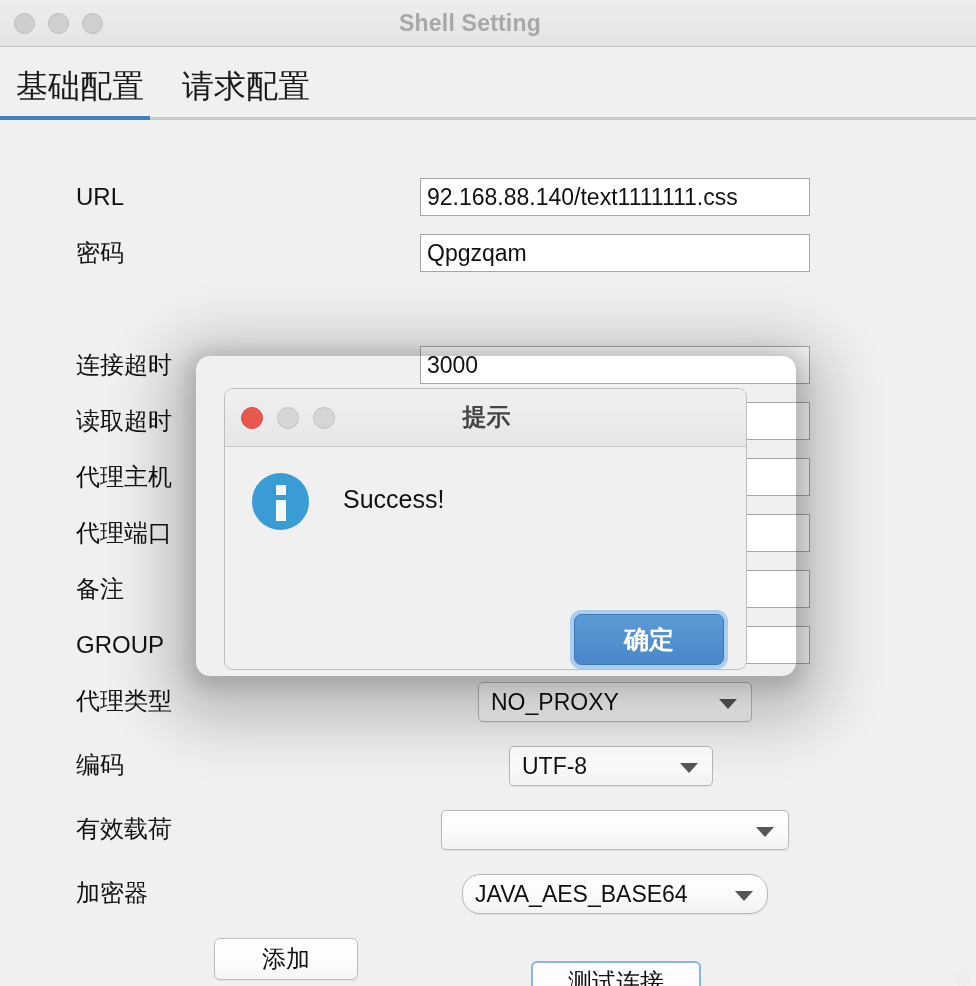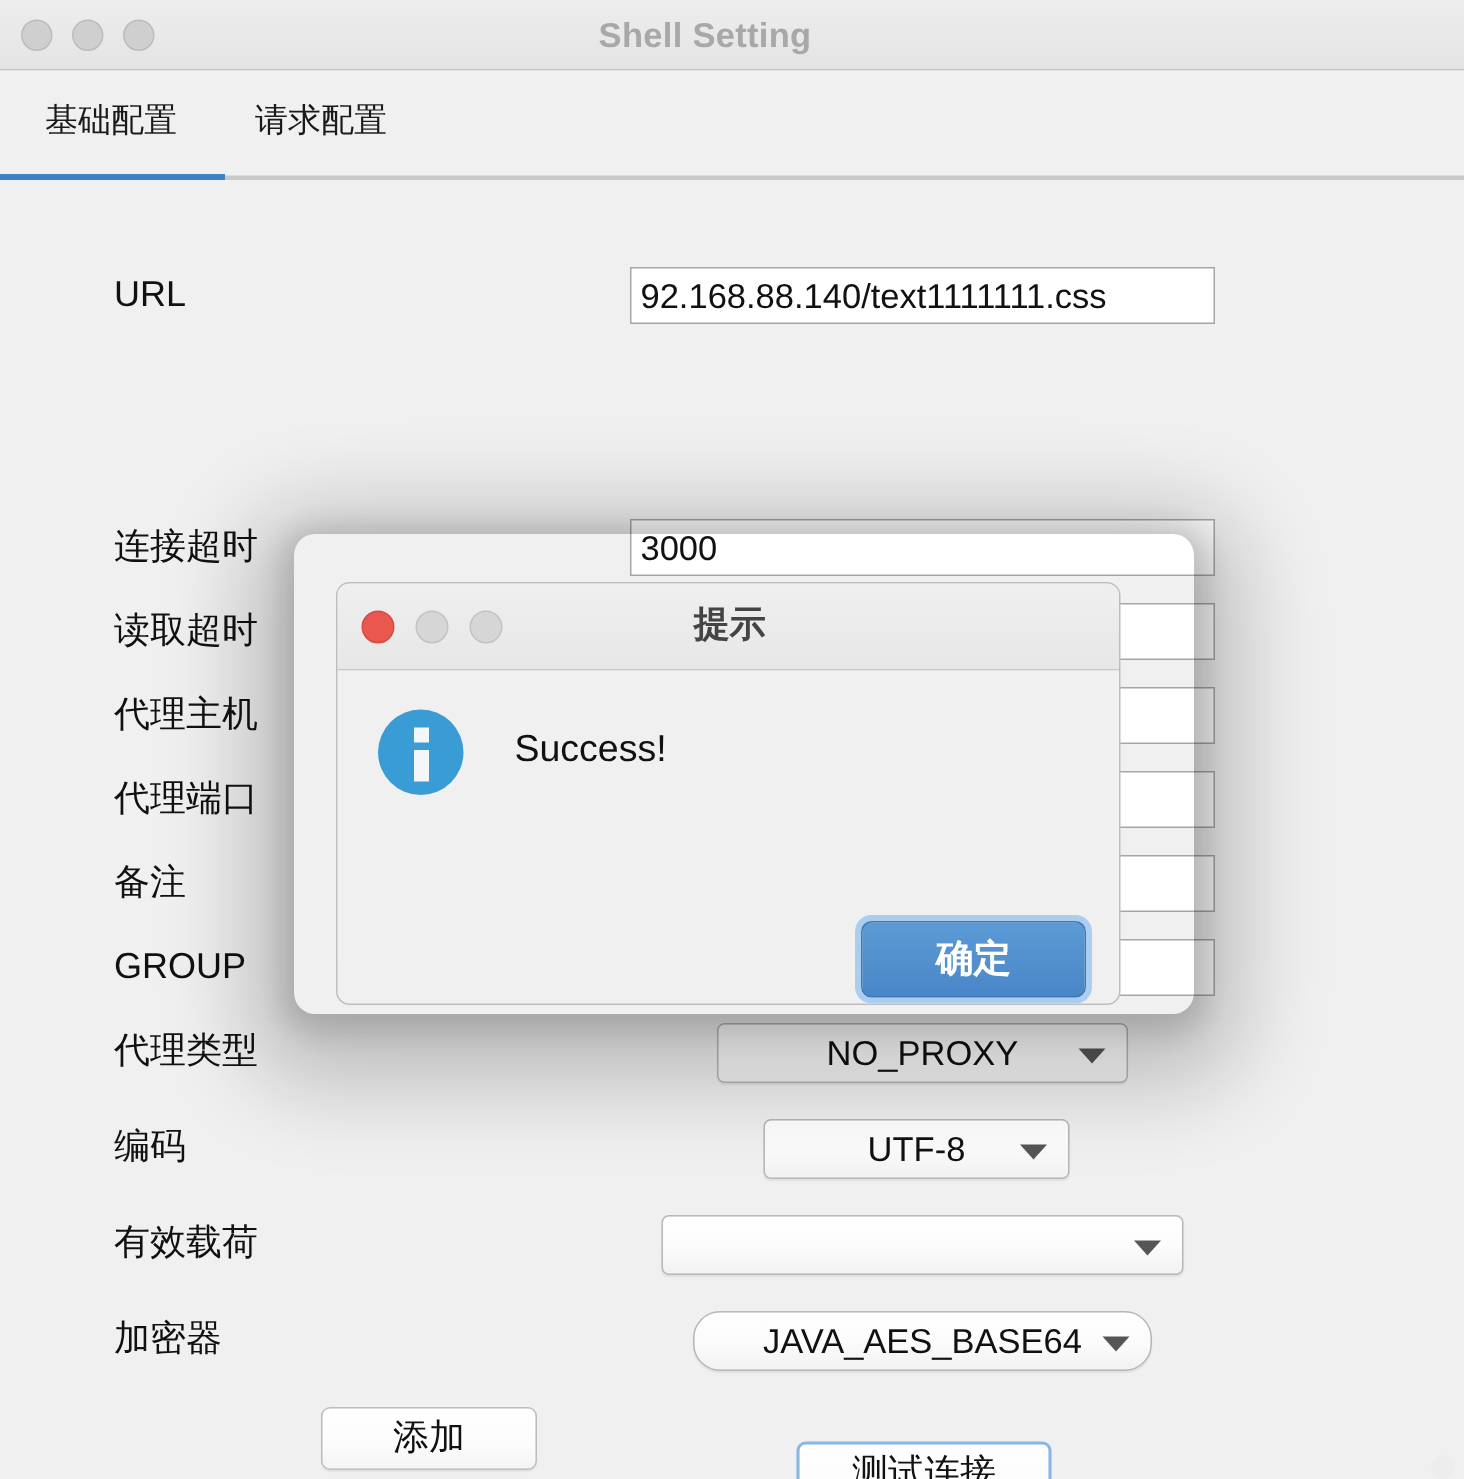--- a/index.html
+++ b/index.html
@@ -44,22 +44,22 @@
   .tabbar {
     position: absolute; left: 0; top: 47px;
     width: 976px; height: 73px;
     background: #f0f0f0;
   }
   .tabs {
     position: absolute; left: 0; top: 0;
     display: flex; align-items: flex-start;
   }
   .tab {
-    font-size: 22px; color: #1a1a1a;
-    padding: 18px 22px 20px 30px;
+    font-size: 32px; color: #1a1a1a;
+    padding: 18px 22px 20px 16px;
     white-space: nowrap;
     cursor: default;
   }
   .tab.active { }
   .tab-underline-track {
     position: absolute; left: 0; top: 70px;
     width: 976px; height: 3px;
     background: #c9c9c9;
   }
   .tab-underline {
@@ -101,21 +101,20 @@
     position: absolute; top: 0;
     height: 40px;
     background: linear-gradient(to bottom, #ffffff 0%, #fbfbfb 55%, #f2f2f2 100%);
     border: 1px solid #b7b7b7;
     border-radius: 5px;
     font-size: 23px; color: #111;
     line-height: 38px;
     padding: 0 12px;
     white-space: nowrap;
     box-shadow: 0 1px 1px rgba(0,0,0,.07);
-    text-align: center;
   }
   .combo .caret {
     position: absolute; right: 14px; top: 50%;
     margin-top: -3px;
     width: 0; height: 0;
     border-left: 9px solid transparent;
     border-right: 9px solid transparent;
     border-top: 10px solid #565656;
   }
 
@@ -250,20 +249,24 @@
     <div class="tab-underline"></div>
   </div>
 
   <div class="form">
 
     <div class="row" style="top:58px">
       <div class="lbl">URL</div>
       <div class="field">92.168.88.140/text1111111.css</div>
     </div>
 
+    <div class="row" style="top:114px">
+      <div class="lbl">密码</div>
+      <div class="field">Qpgzqam</div>
+    </div>
 
 
     <div class="row" style="top:226px">
       <div class="lbl">连接超时</div>
       <div class="field">3000</div>
     </div>
 
     <div class="row" style="top:282px">
       <div class="lbl">读取超时</div>
       <div class="field empty"></div>

